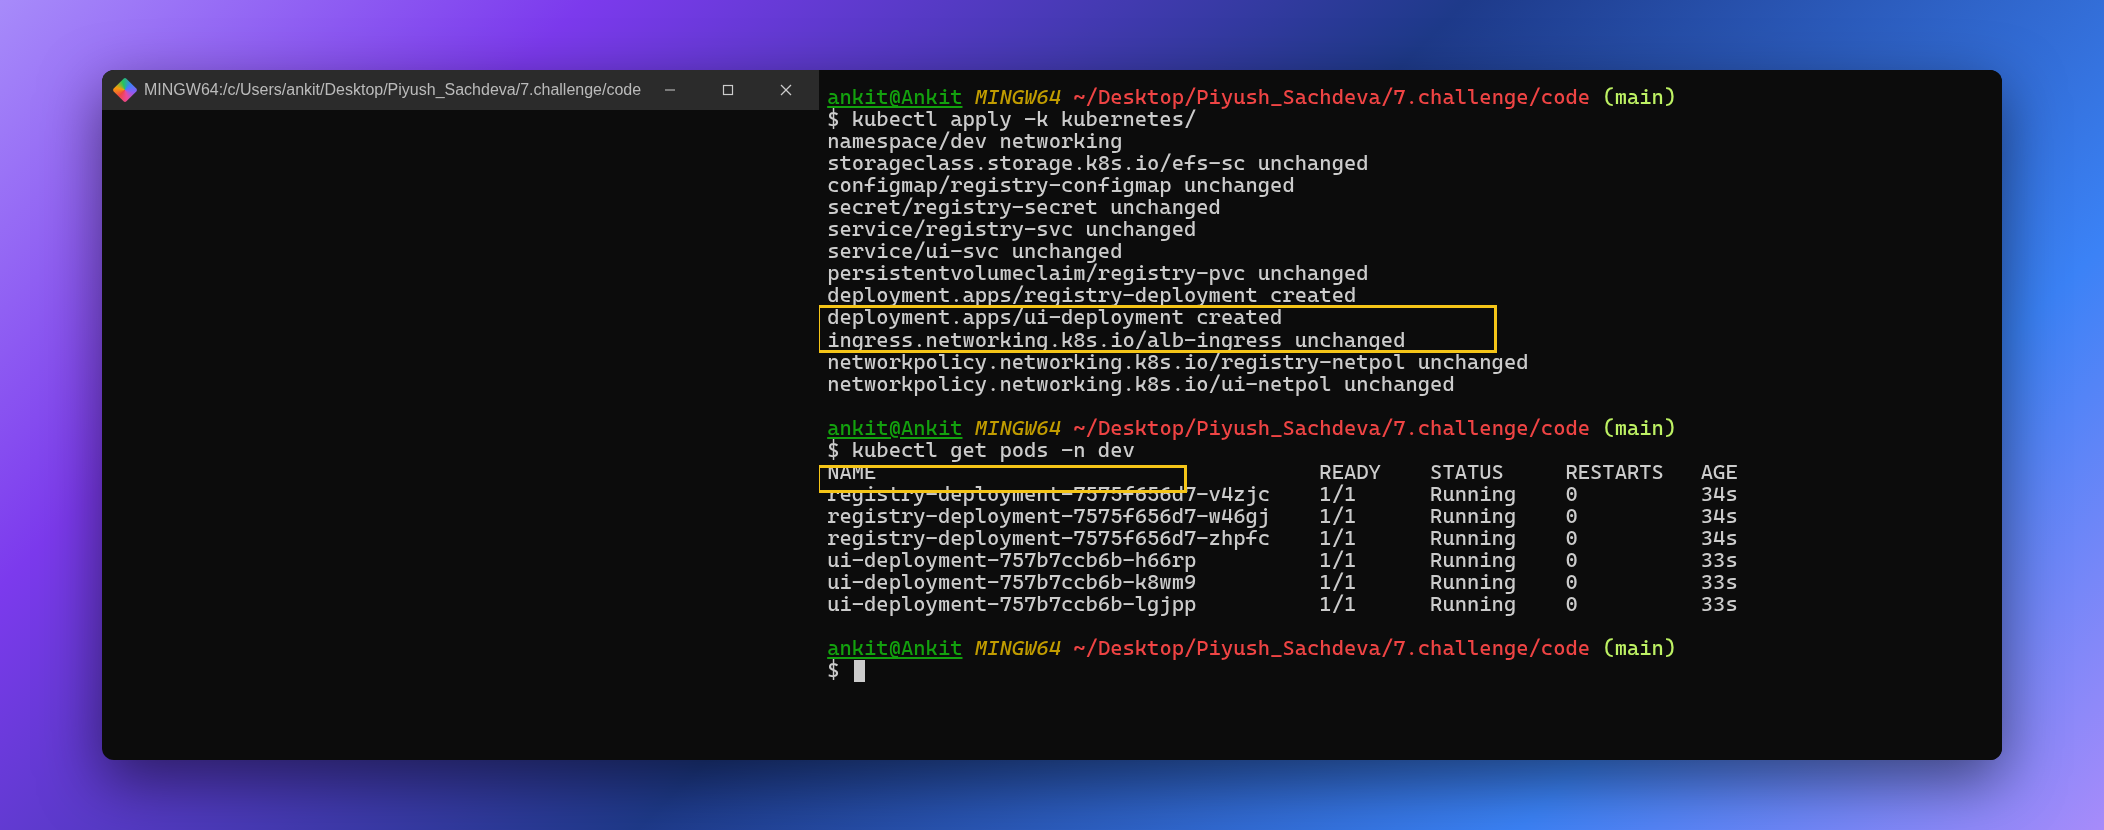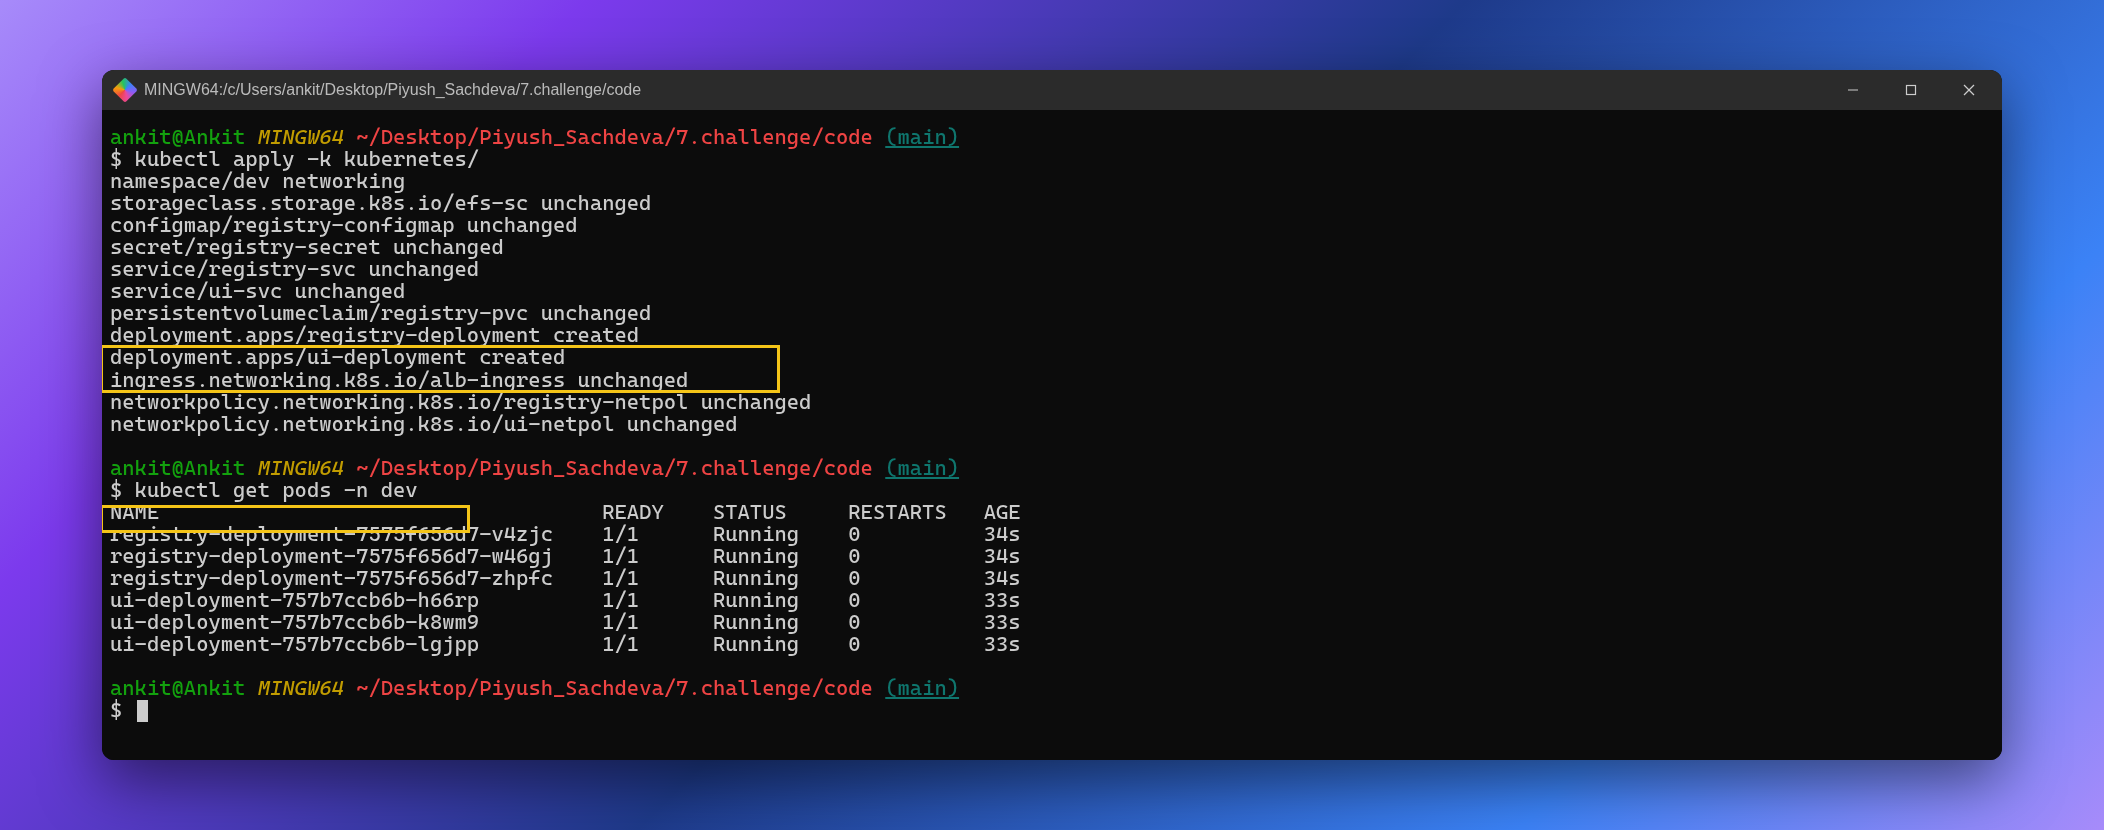--- a/index.html
+++ b/index.html
@@ -13,21 +13,21 @@
     align-items: center;
     justify-content: center;
   }
   .window {
     width: 1900px;
     height: 690px;
     background: #0c0c0c;
     border-radius: 12px;
     box-shadow: 0 20px 60px rgba(0,0,0,0.5);
     display: flex;
-    flex-direction: column;
+    flex-direction: row;
     overflow: hidden;
     position: relative;
   }
   .titlebar {
     height: 40px;
     background: #2b2b2b;
     display: flex;
     align-items: center;
     padding: 0 4px 0 14px;
     color: #cccccc;
@@ -52,24 +52,24 @@
     flex: 1;
     background: #0c0c0c;
     padding: 16px 8px 16px 8px;
     font-size: 21px;
     line-height: 1.05;
     color: #cccccc;
     overflow: hidden;
     position: relative;
   }
   .line { white-space: pre; }
-  .user { color: #13a10e; }
+  .user { color: #13a10e; text-decoration: underline; }
   .shell { color: #c19c00; font-style: italic; }
   .path { color: #ef4444; }
-  .branch { color: #0f766e; text-decoration: underline; }
+  .branch { color: #bef264; }
   .dollar { color: #cccccc; }
   .cmd { color: #cccccc; }
   .out { color: #cccccc; }
   .hl-box {
     position: absolute;
     border: 3px solid #f5c518;
     pointer-events: none;
   }
   .spacer { height: 22px; }
   .cursor {

